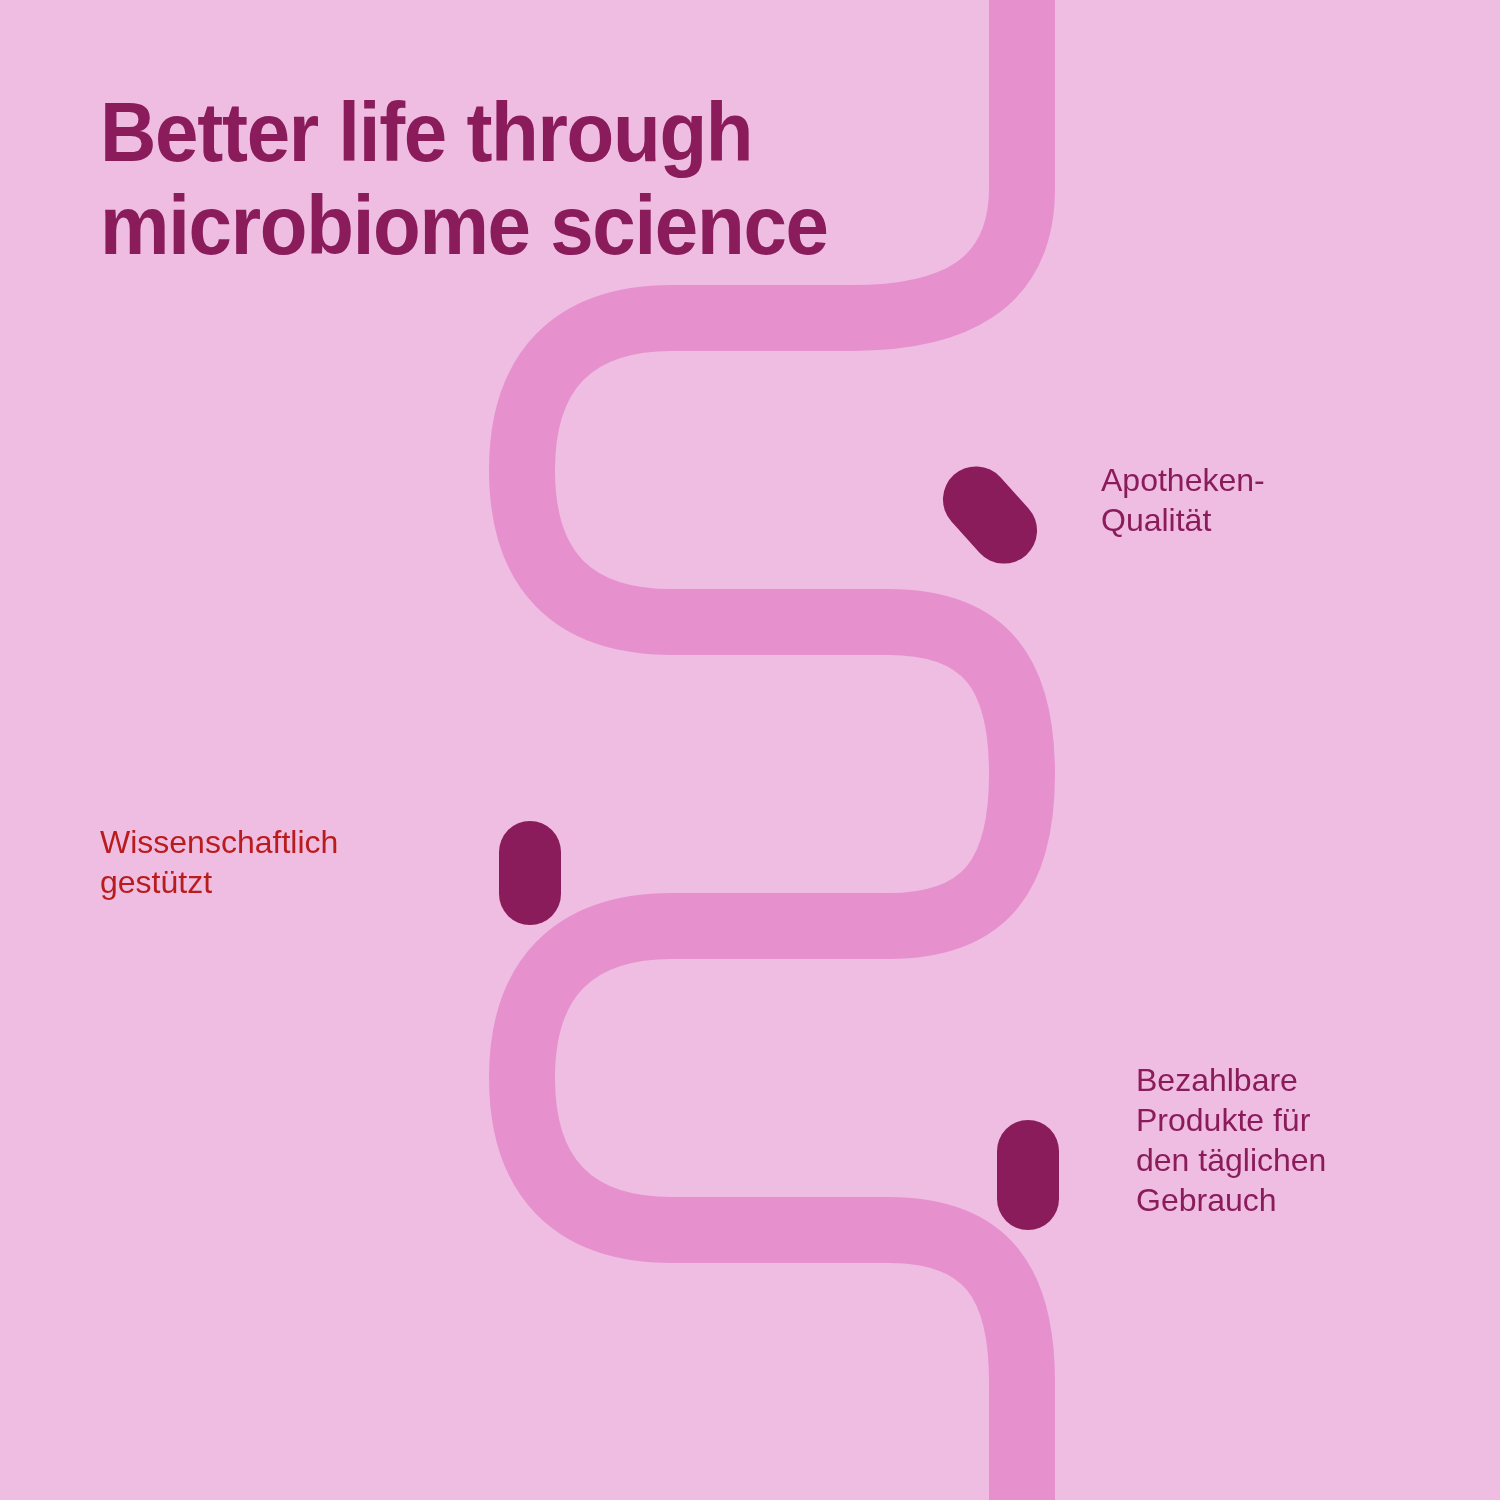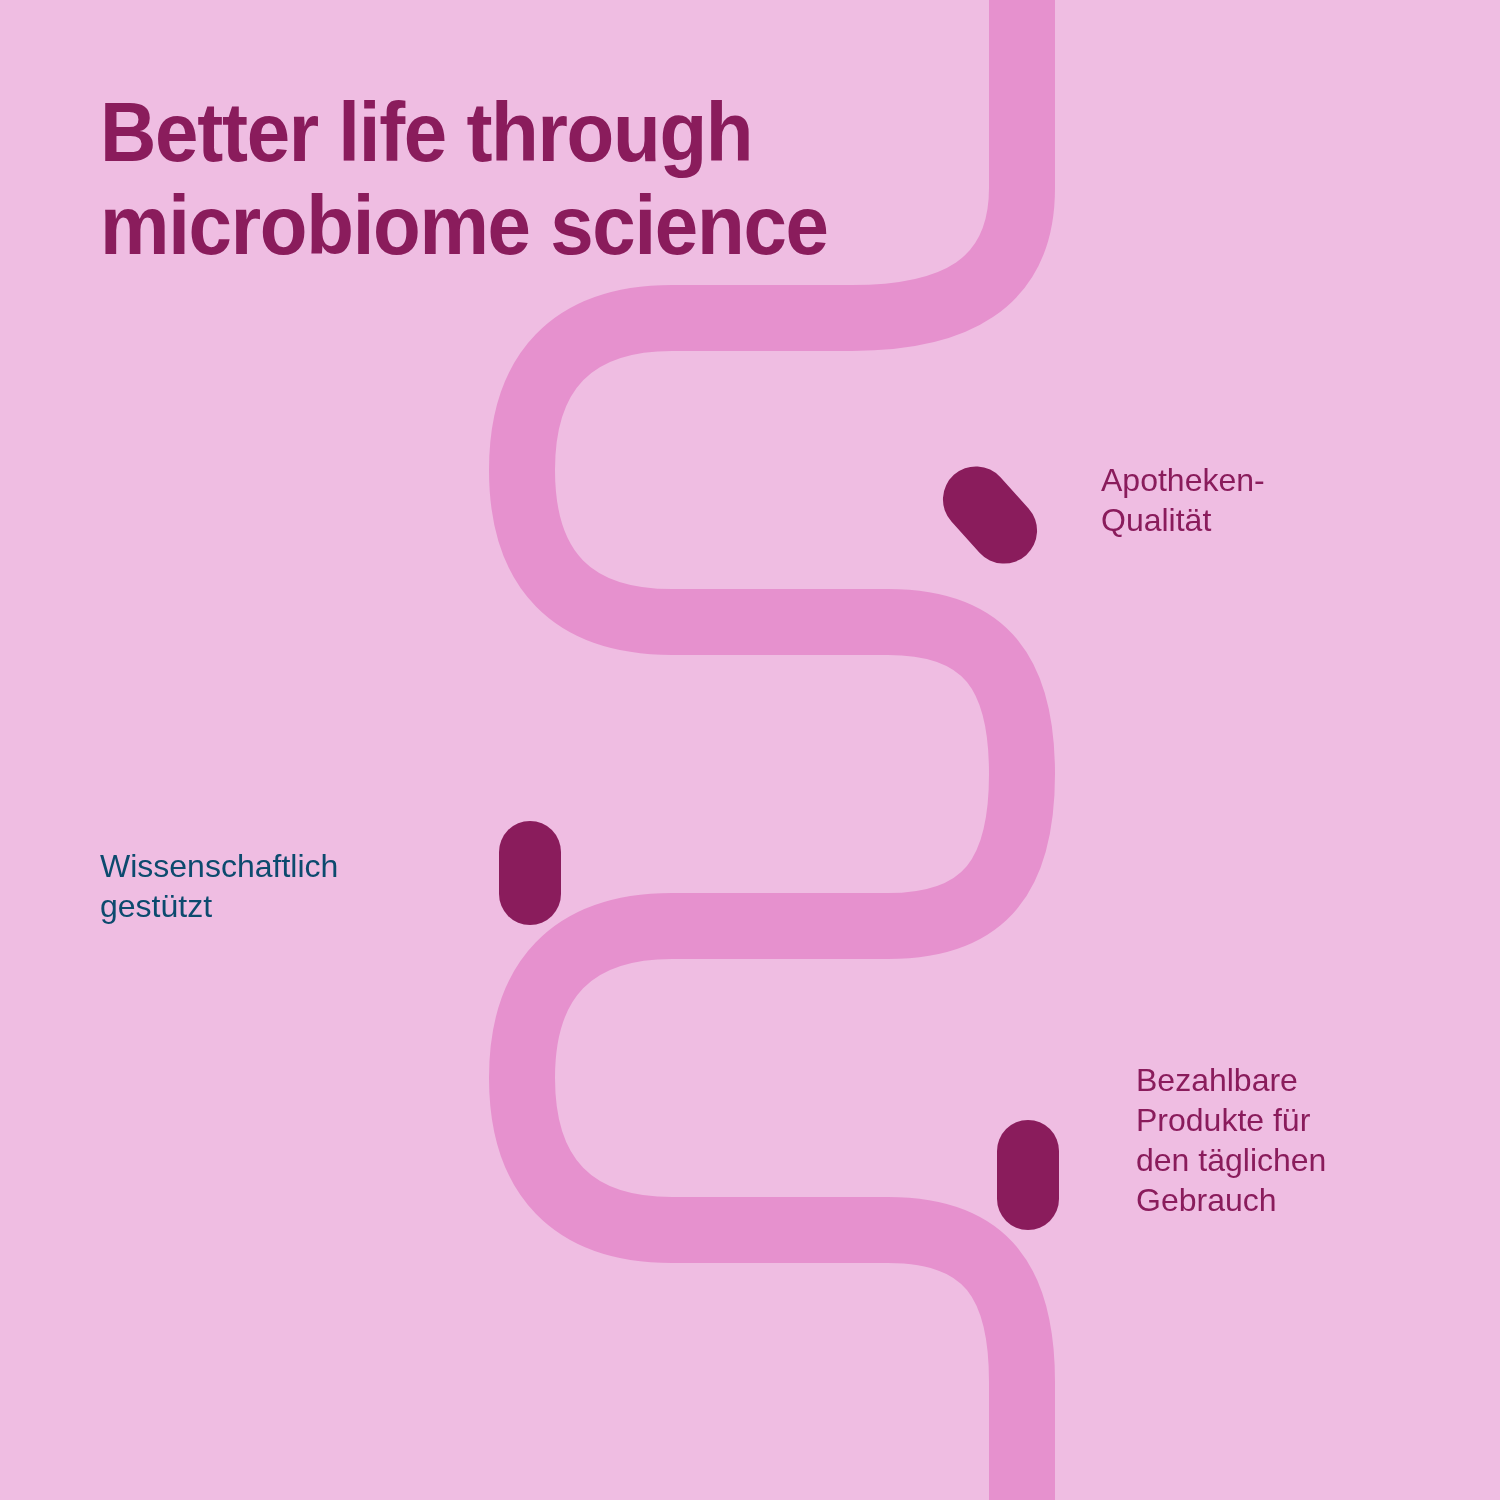--- a/index.html
+++ b/index.html
@@ -103,21 +103,21 @@
       <rect x="997" y="1120" width="62" height="110" rx="31" ry="31" fill="#8a1c5c"></rect>
     </g>
   </svg>
 
   <h1 id="headline" style="color: rgb(138, 28, 92);">Better life through
 microbiome science</h1>
 
   <p class="label" id="label-0" style="color: rgb(138, 28, 92);">Apotheken-
 Qualität</p>
 
-  <p class="label" id="label-1" style="color: #0c4a6e; margin-top: 24px;">Wissenschaftlich
+  <p class="label" id="label-1" style="color: #b91c1c;">Wissenschaftlich
 gestützt</p>
 
   <p class="label" id="label-2" style="color: rgb(138, 28, 92); margin-left: 35px;">Bezahlbare
 Produkte für
 den täglichen
 Gebrauch</p>
 
 </div>
 
 </body></html>

